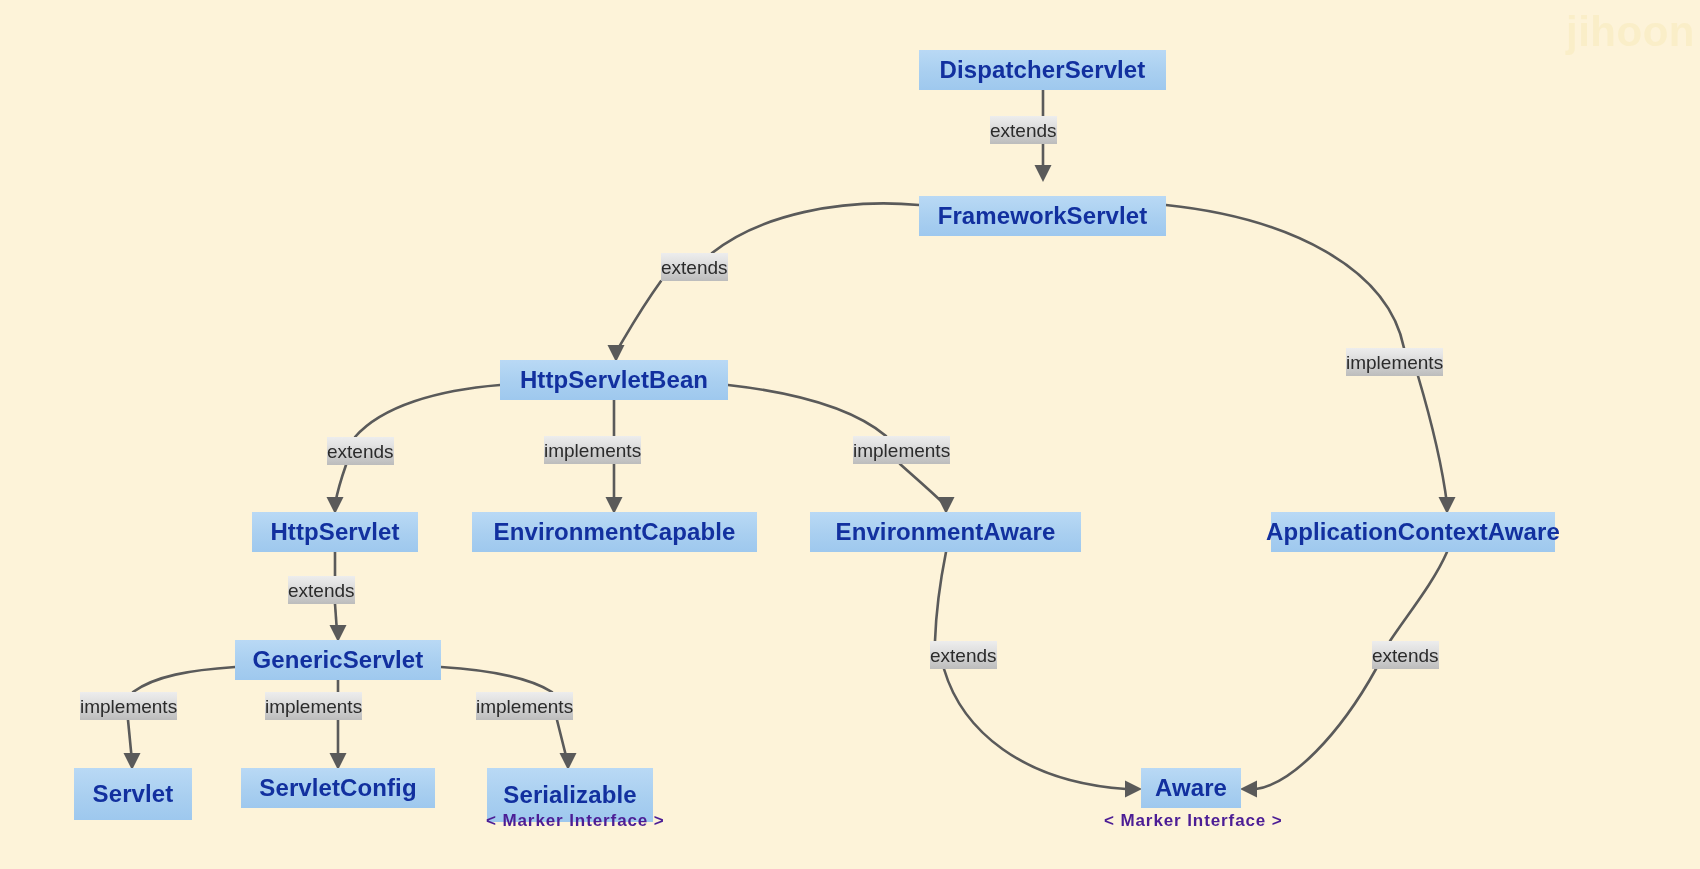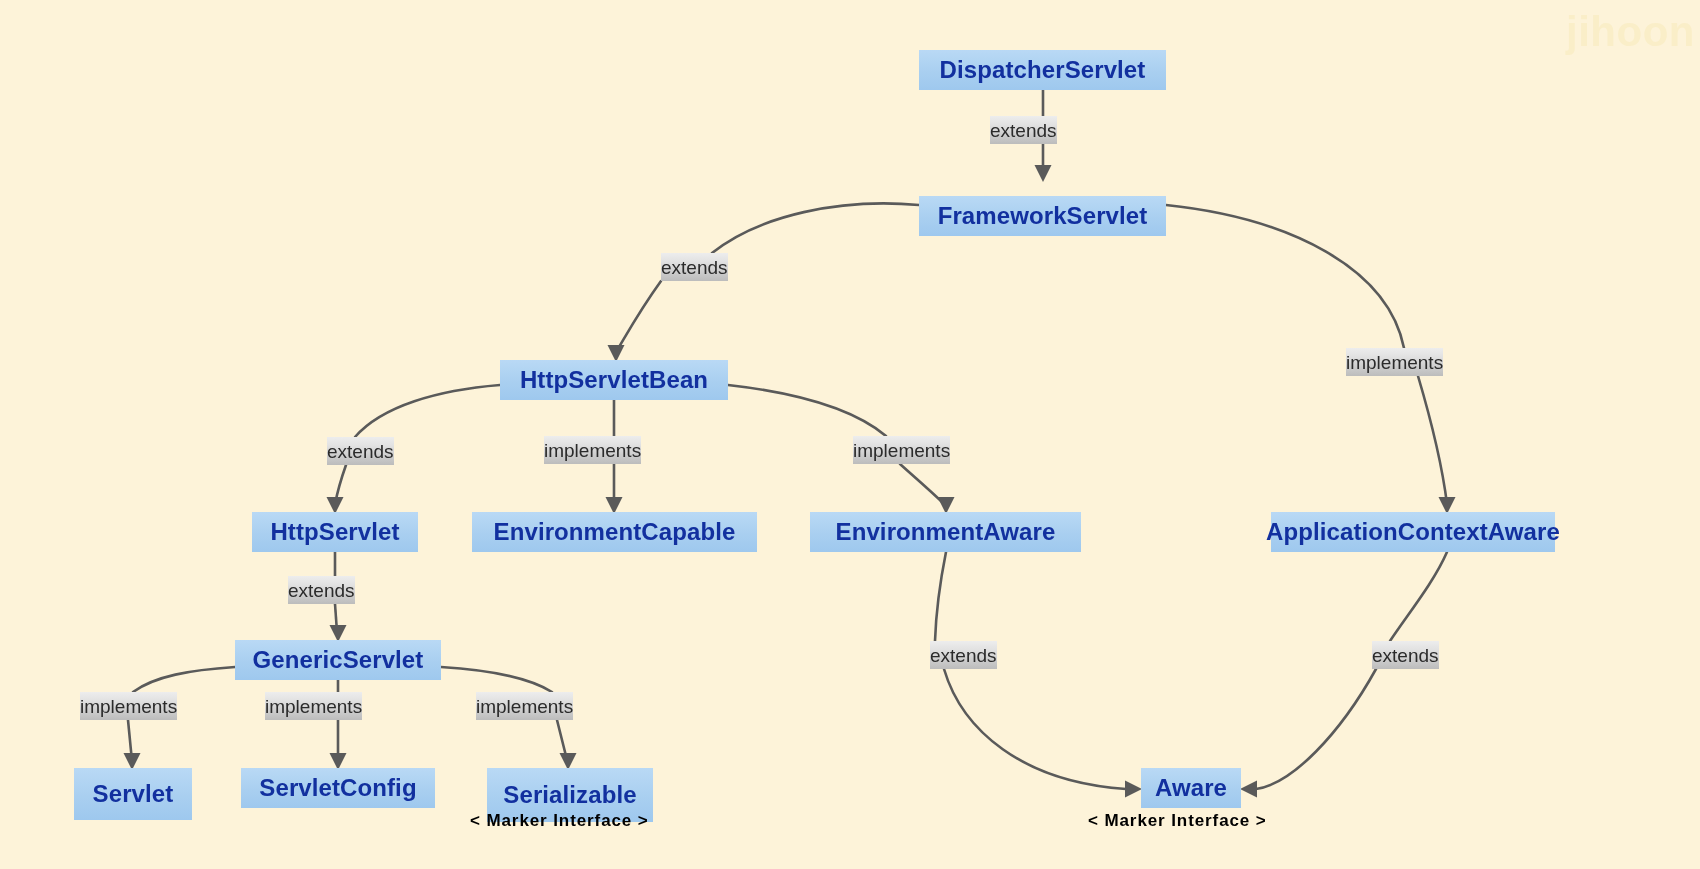--- a/index.html
+++ b/index.html
@@ -61,27 +61,28 @@
     color: #2b2b2b;
     font-size: 19px;
     font-weight: normal;
     white-space: nowrap;
     line-height: 1;
     padding: 0 0;
   }
   
   .note {
     position: absolute;
-    color: #000000;
+    color: #4c1d95;
     font-size: 17px;
     font-weight: bold;
     white-space: nowrap;
     letter-spacing: 0.9px;
     line-height: 1;
     text-align: center;
+    margin-left: 16px;
   }
   
   .watermark {
     position: absolute;
     color: #faeec8;
     font-size: 42px;
     font-weight: bold;
     letter-spacing: 0.5px;
     white-space: nowrap;
     user-select: none;

